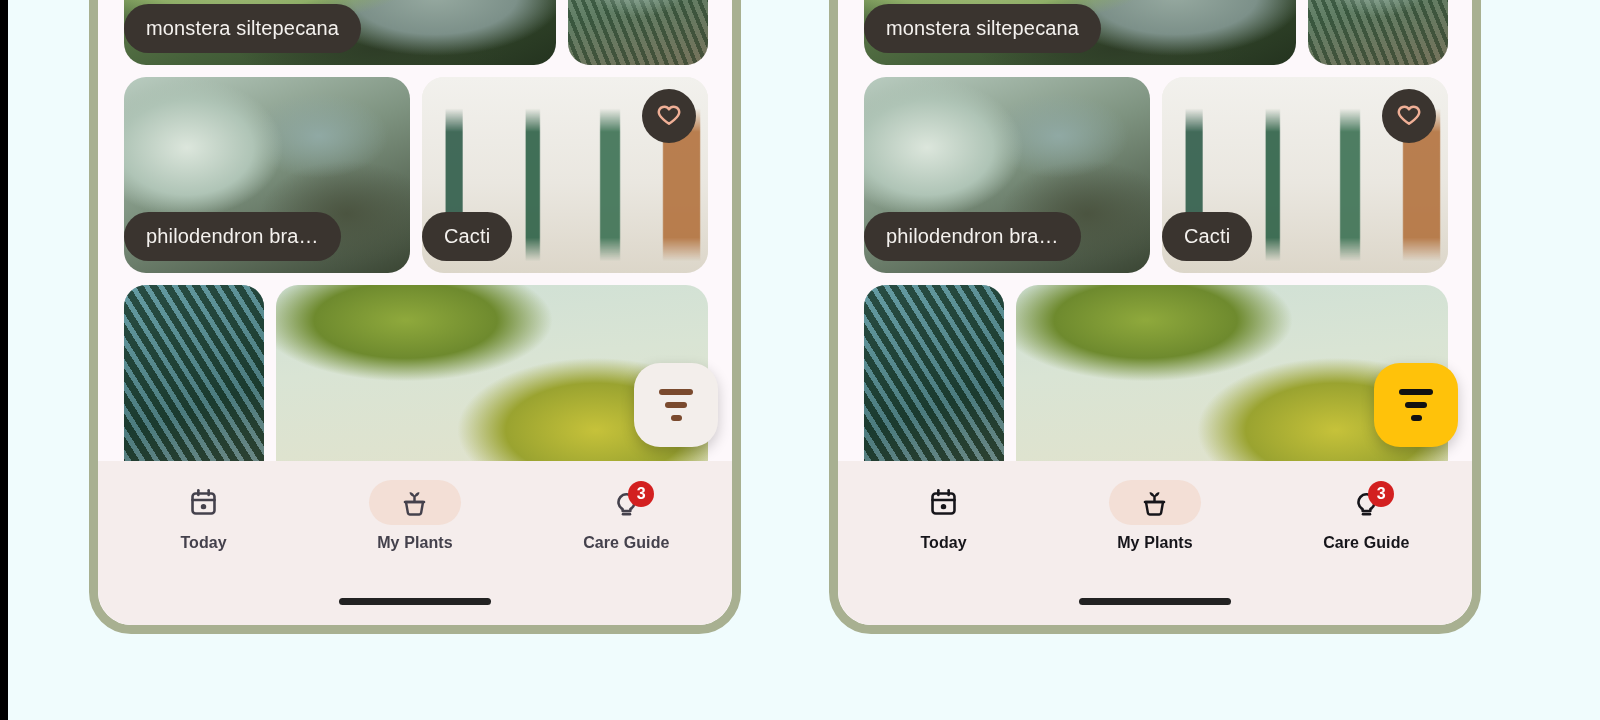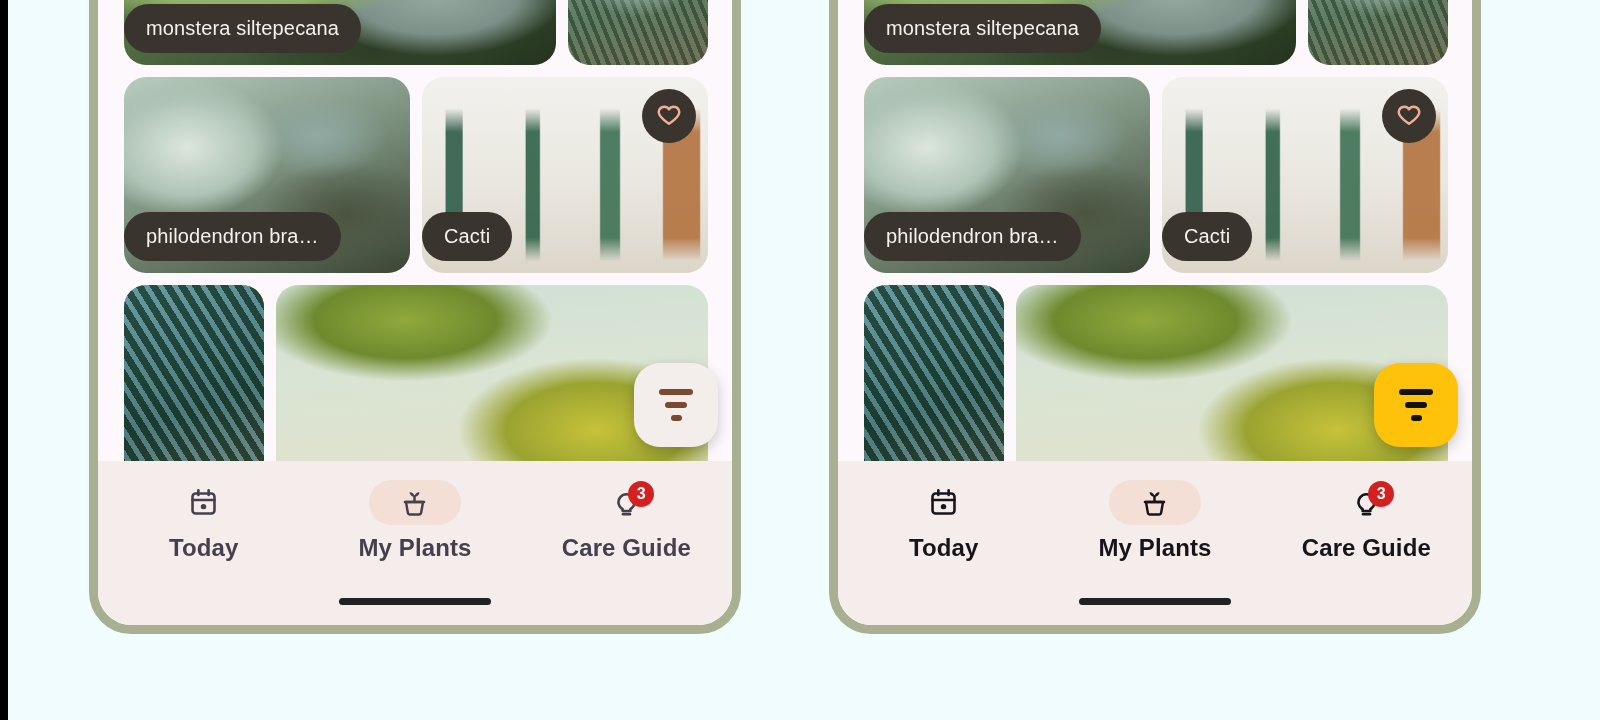--- a/index.html
+++ b/index.html
@@ -158,21 +158,21 @@
     flex: 1 1 0;
     display: flex; flex-direction: column; align-items: center; gap: 9px;
   }
   .nav-pill {
     width: 92px; height: 45px; border-radius: 23px;
     display: flex; align-items: center; justify-content: center;
     position: relative;
   }
   .nav-pill.active { background: #F3DFD6; }
   .nav-pill svg { width: 31px; height: 31px; }
-  .nav-label { font-size: 24px; font-weight: 700; letter-spacing: .1px; }
+  .nav-label { font-size: 16px; font-weight: 700; letter-spacing: .1px; }
   .badge {
     position: absolute;
     top: 1px; right: 18px;
     min-width: 26px; height: 26px;
     border-radius: 13px;
     background: #D32020;
     color: #fff;
     font-size: 16px; font-weight: 700;
     display: flex; align-items: center; justify-content: center;
     padding: 0 6px;

